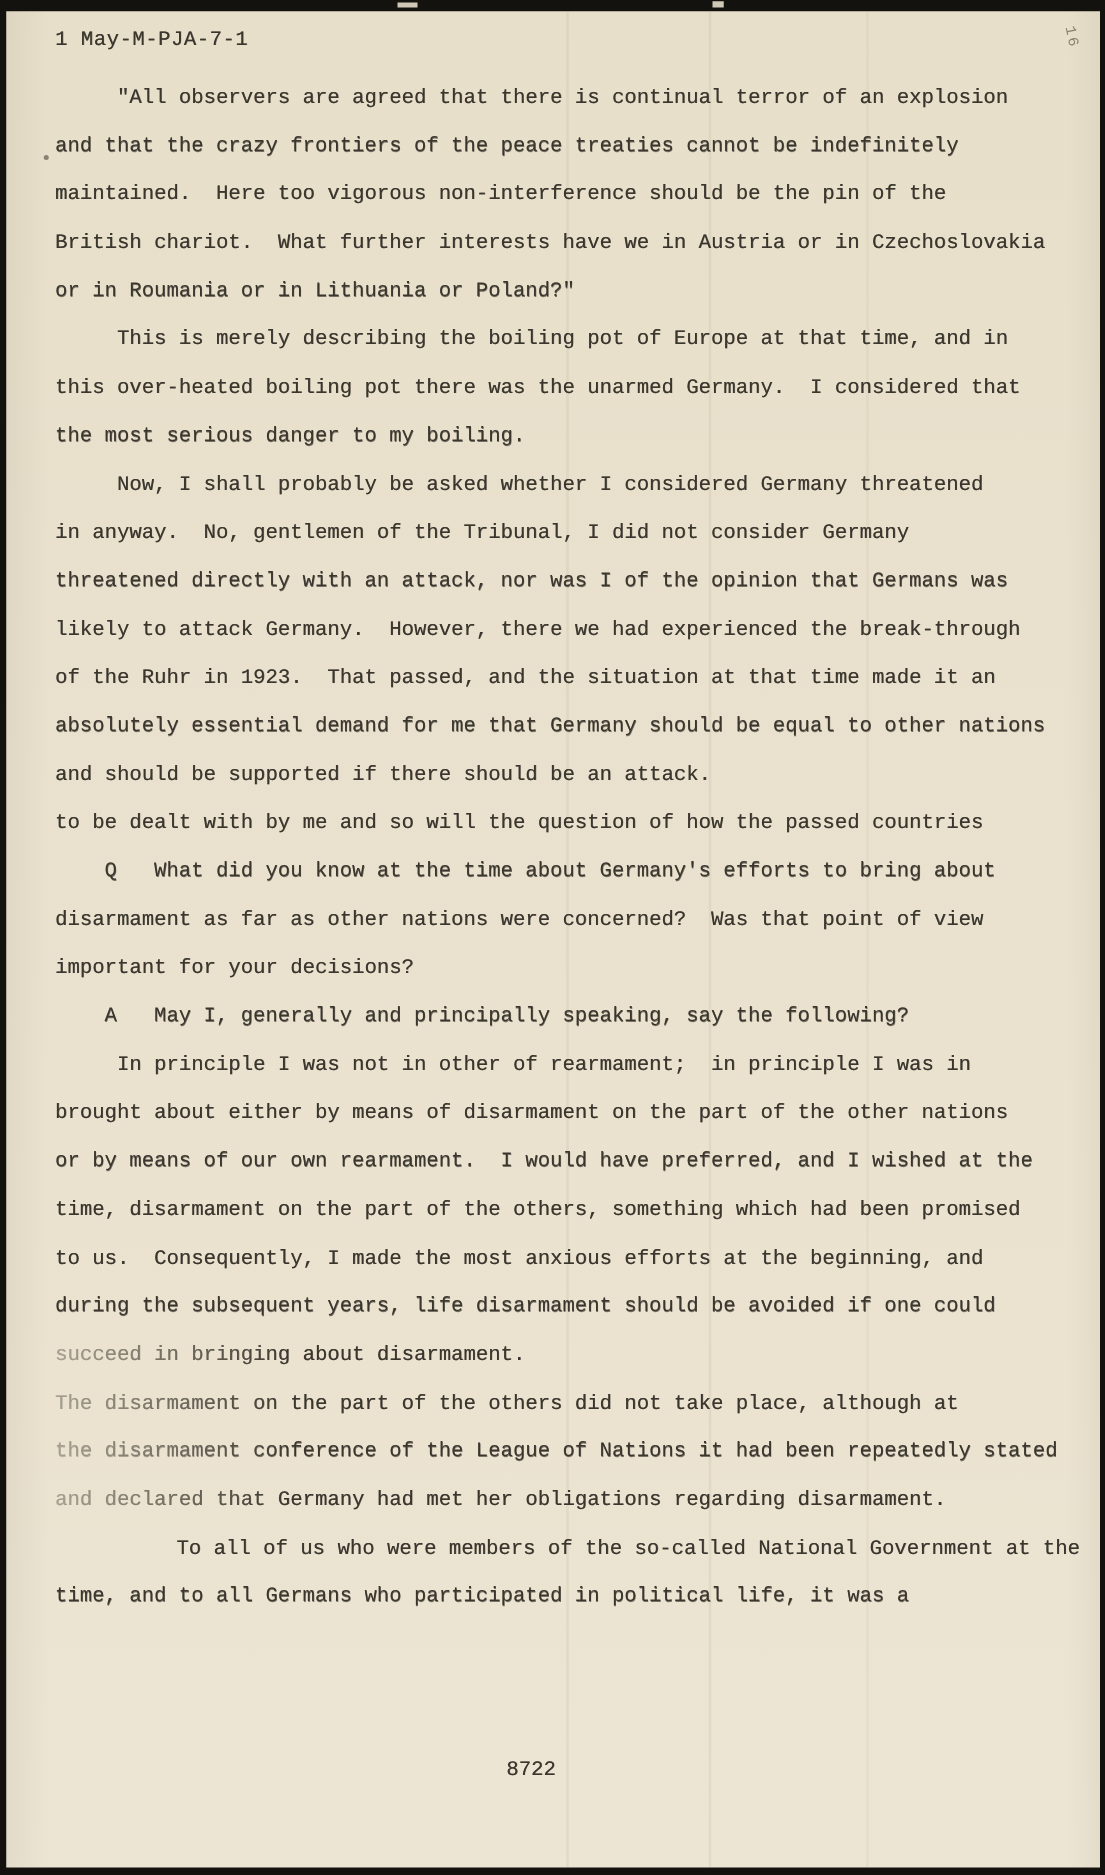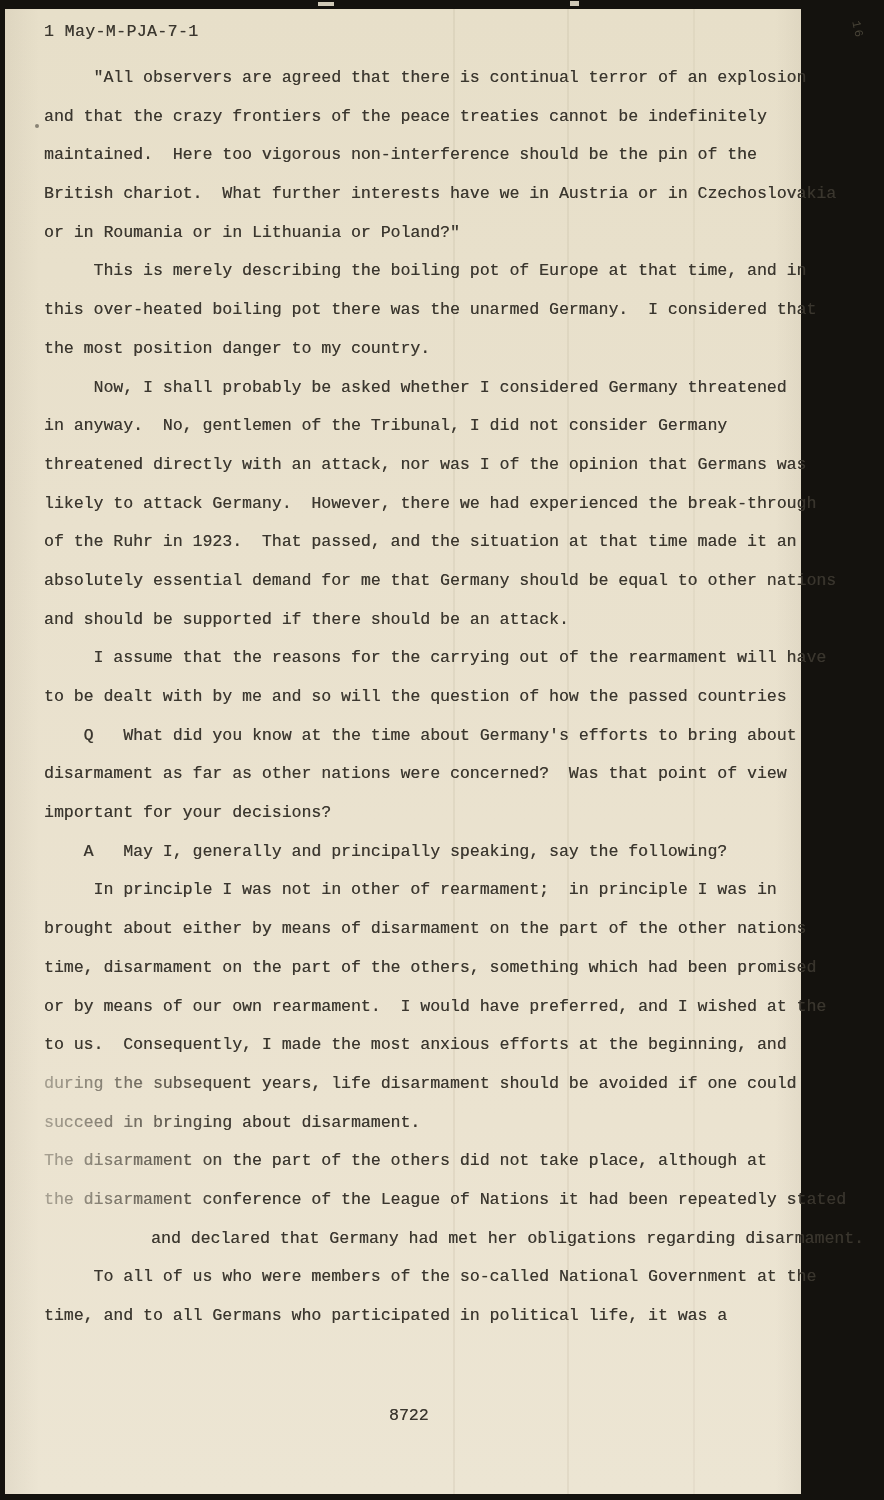--- a/index.html
+++ b/index.html
@@ -15,21 +15,21 @@
     position: relative;
     width: 884px;
     height: 1500px;
     background: #14120e;
   }
   
   .paper {
     position: absolute;
     left: 5px;
     top: 9px;
-    width: 796px;
+    width: 875px;
     height: 1485px;
     background:
       linear-gradient(90deg, rgba(70,58,42,0.06) 0, rgba(70,58,42,0) 34px),
       linear-gradient(90deg, rgba(70,58,42,0) calc(100% - 26px), rgba(70,58,42,0.05) 100%),
       linear-gradient(180deg, #e7dfc9 0%, #e9e1cd 35%, #ebe3d0 75%, #ece5d3 100%);
   }
   
   .crease {
     position: absolute;
     top: 0;
@@ -97,21 +97,21 @@
             mask-image: linear-gradient(90deg, rgba(0,0,0,0.38) 0px, rgba(0,0,0,1) 190px);
   }
   
   .body-lines .line:nth-child(31) {
     -webkit-mask-image: linear-gradient(90deg, rgba(0,0,0,0.55) 0px, rgba(0,0,0,1) 90px);
             mask-image: linear-gradient(90deg, rgba(0,0,0,0.55) 0px, rgba(0,0,0,1) 90px);
             text-align: right;
   }
   .page-number {
     position: absolute;
-    left: 384px;
+    left: 400px;
     top: 1397px;
     line-height: 20px;
     white-space: pre;
   }
 </style>
 </head>
 <body>
 
 <div class="scan-frame">
 
@@ -129,38 +129,37 @@
     <div class="pencil-note">16</div>
 
     <div class="typed body-lines">
       <div class="line">     "All observers are agreed that there is continual terror of an explosion</div>
       <div class="line">and that the crazy frontiers of the peace treaties cannot be indefinitely</div>
       <div class="line">maintained.  Here too vigorous non-interference should be the pin of the</div>
       <div class="line">British chariot.  What further interests have we in Austria or in Czechoslovakia</div>
       <div class="line">or in Roumania or in Lithuania or Poland?"</div>
       <div class="line">     This is merely describing the boiling pot of Europe at that time, and in</div>
       <div class="line">this over-heated boiling pot there was the unarmed Germany.  I considered that</div>
-      <div class="line">the most position danger to my country.</div>
+      <div class="line">the most serious danger to my boiling.</div>
       <div class="line">     Now, I shall probably be asked whether I considered Germany threatened</div>
       <div class="line">in anyway.  No, gentlemen of the Tribunal, I did not consider Germany</div>
       <div class="line">threatened directly with an attack, nor was I of the opinion that Germans was</div>
       <div class="line">likely to attack Germany.  However, there we had experienced the break-through</div>
       <div class="line">of the Ruhr in 1923.  That passed, and the situation at that time made it an</div>
       <div class="line">absolutely essential demand for me that Germany should be equal to other nations</div>
       <div class="line">and should be supported if there should be an attack.</div>
-      <div class="line">     I assume that the reasons for the carrying out of the rearmament will have</div>
       <div class="line">to be dealt with by me and so will the question of how the passed countries</div>
       <div class="line">    Q   What did you know at the time about Germany's efforts to bring about</div>
       <div class="line">disarmament as far as other nations were concerned?  Was that point of view</div>
       <div class="line">important for your decisions?</div>
       <div class="line">    A   May I, generally and principally speaking, say the following?</div>
       <div class="line">     In principle I was not in other of rearmament;  in principle I was in</div>
       <div class="line">brought about either by means of disarmament on the part of the other nations</div>
+      <div class="line">or by means of our own rearmament.  I would have preferred, and I wished at the</div>
       <div class="line">time, disarmament on the part of the others, something which had been promised</div>
-      <div class="line">or by means of our own rearmament.  I would have preferred, and I wished at the</div>
       <div class="line">to us.  Consequently, I made the most anxious efforts at the beginning, and</div>
       <div class="line">during the subsequent years, life disarmament should be avoided if one could</div>
       <div class="line">succeed in bringing about disarmament.</div>
       <div class="line">The disarmament on the part of the others did not take place, although at</div>
       <div class="line">the disarmament conference of the League of Nations it had been repeatedly stated</div>
       <div class="line">and declared that Germany had met her obligations regarding disarmament.</div>
       <div class="line">     To all of us who were members of the so-called National Government at the</div>
       <div class="line">time, and to all Germans who participated in political life, it was a</div>
     </div>
 

